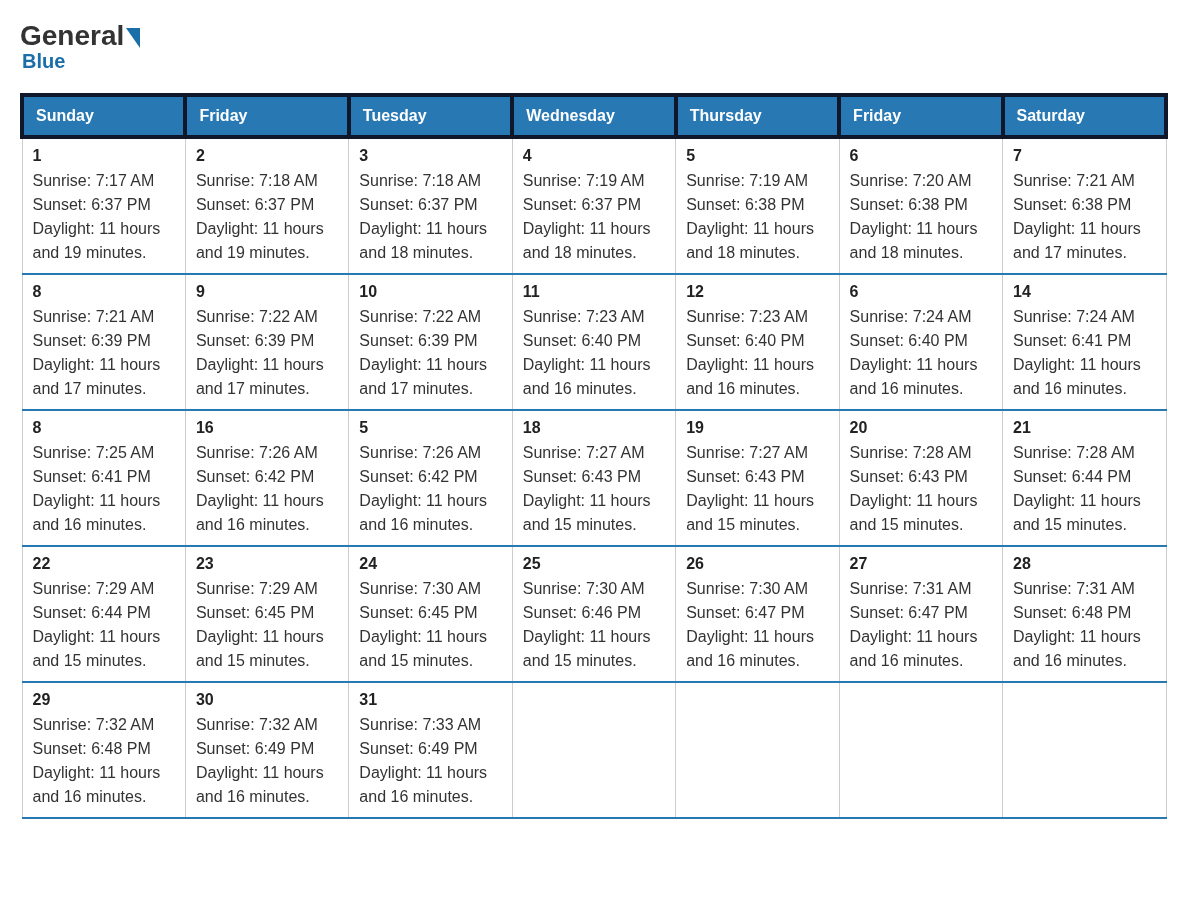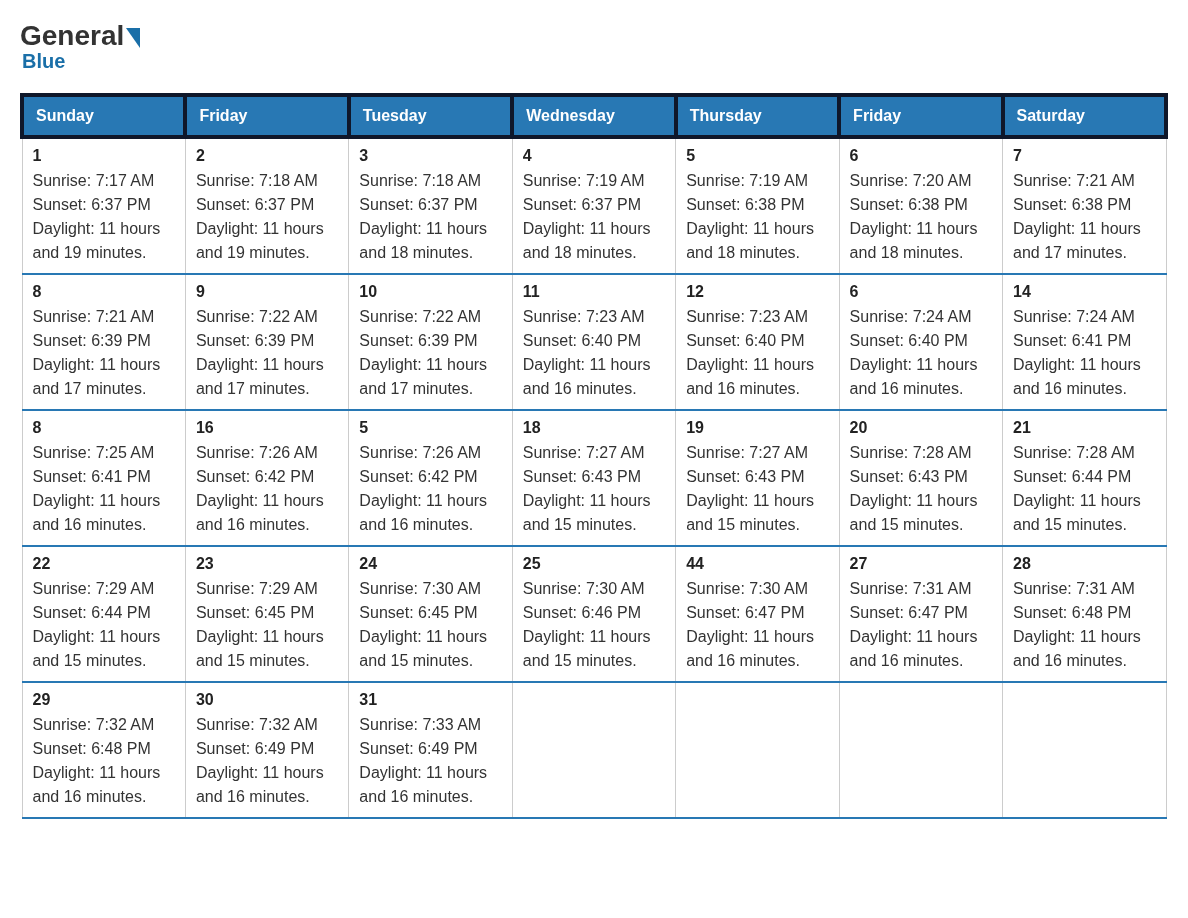--- a/index.html
+++ b/index.html
@@ -229,21 +229,21 @@
         </td>
         <td>
           <div class="day-number">24</div>
           <div class="day-info">Sunrise: 7:30 AM<br>Sunset: 6:45 PM<br>Daylight: 11 hours and 15 minutes.</div>
         </td>
         <td>
           <div class="day-number">25</div>
           <div class="day-info">Sunrise: 7:30 AM<br>Sunset: 6:46 PM<br>Daylight: 11 hours and 15 minutes.</div>
         </td>
         <td>
-          <div class="day-number">44</div>
+          <div class="day-number">26</div>
           <div class="day-info">Sunrise: 7:30 AM<br>Sunset: 6:47 PM<br>Daylight: 11 hours and 16 minutes.</div>
         </td>
         <td>
           <div class="day-number">27</div>
           <div class="day-info">Sunrise: 7:31 AM<br>Sunset: 6:47 PM<br>Daylight: 11 hours and 16 minutes.</div>
         </td>
         <td>
           <div class="day-number">28</div>
           <div class="day-info">Sunrise: 7:31 AM<br>Sunset: 6:48 PM<br>Daylight: 11 hours and 16 minutes.</div>
         </td>

